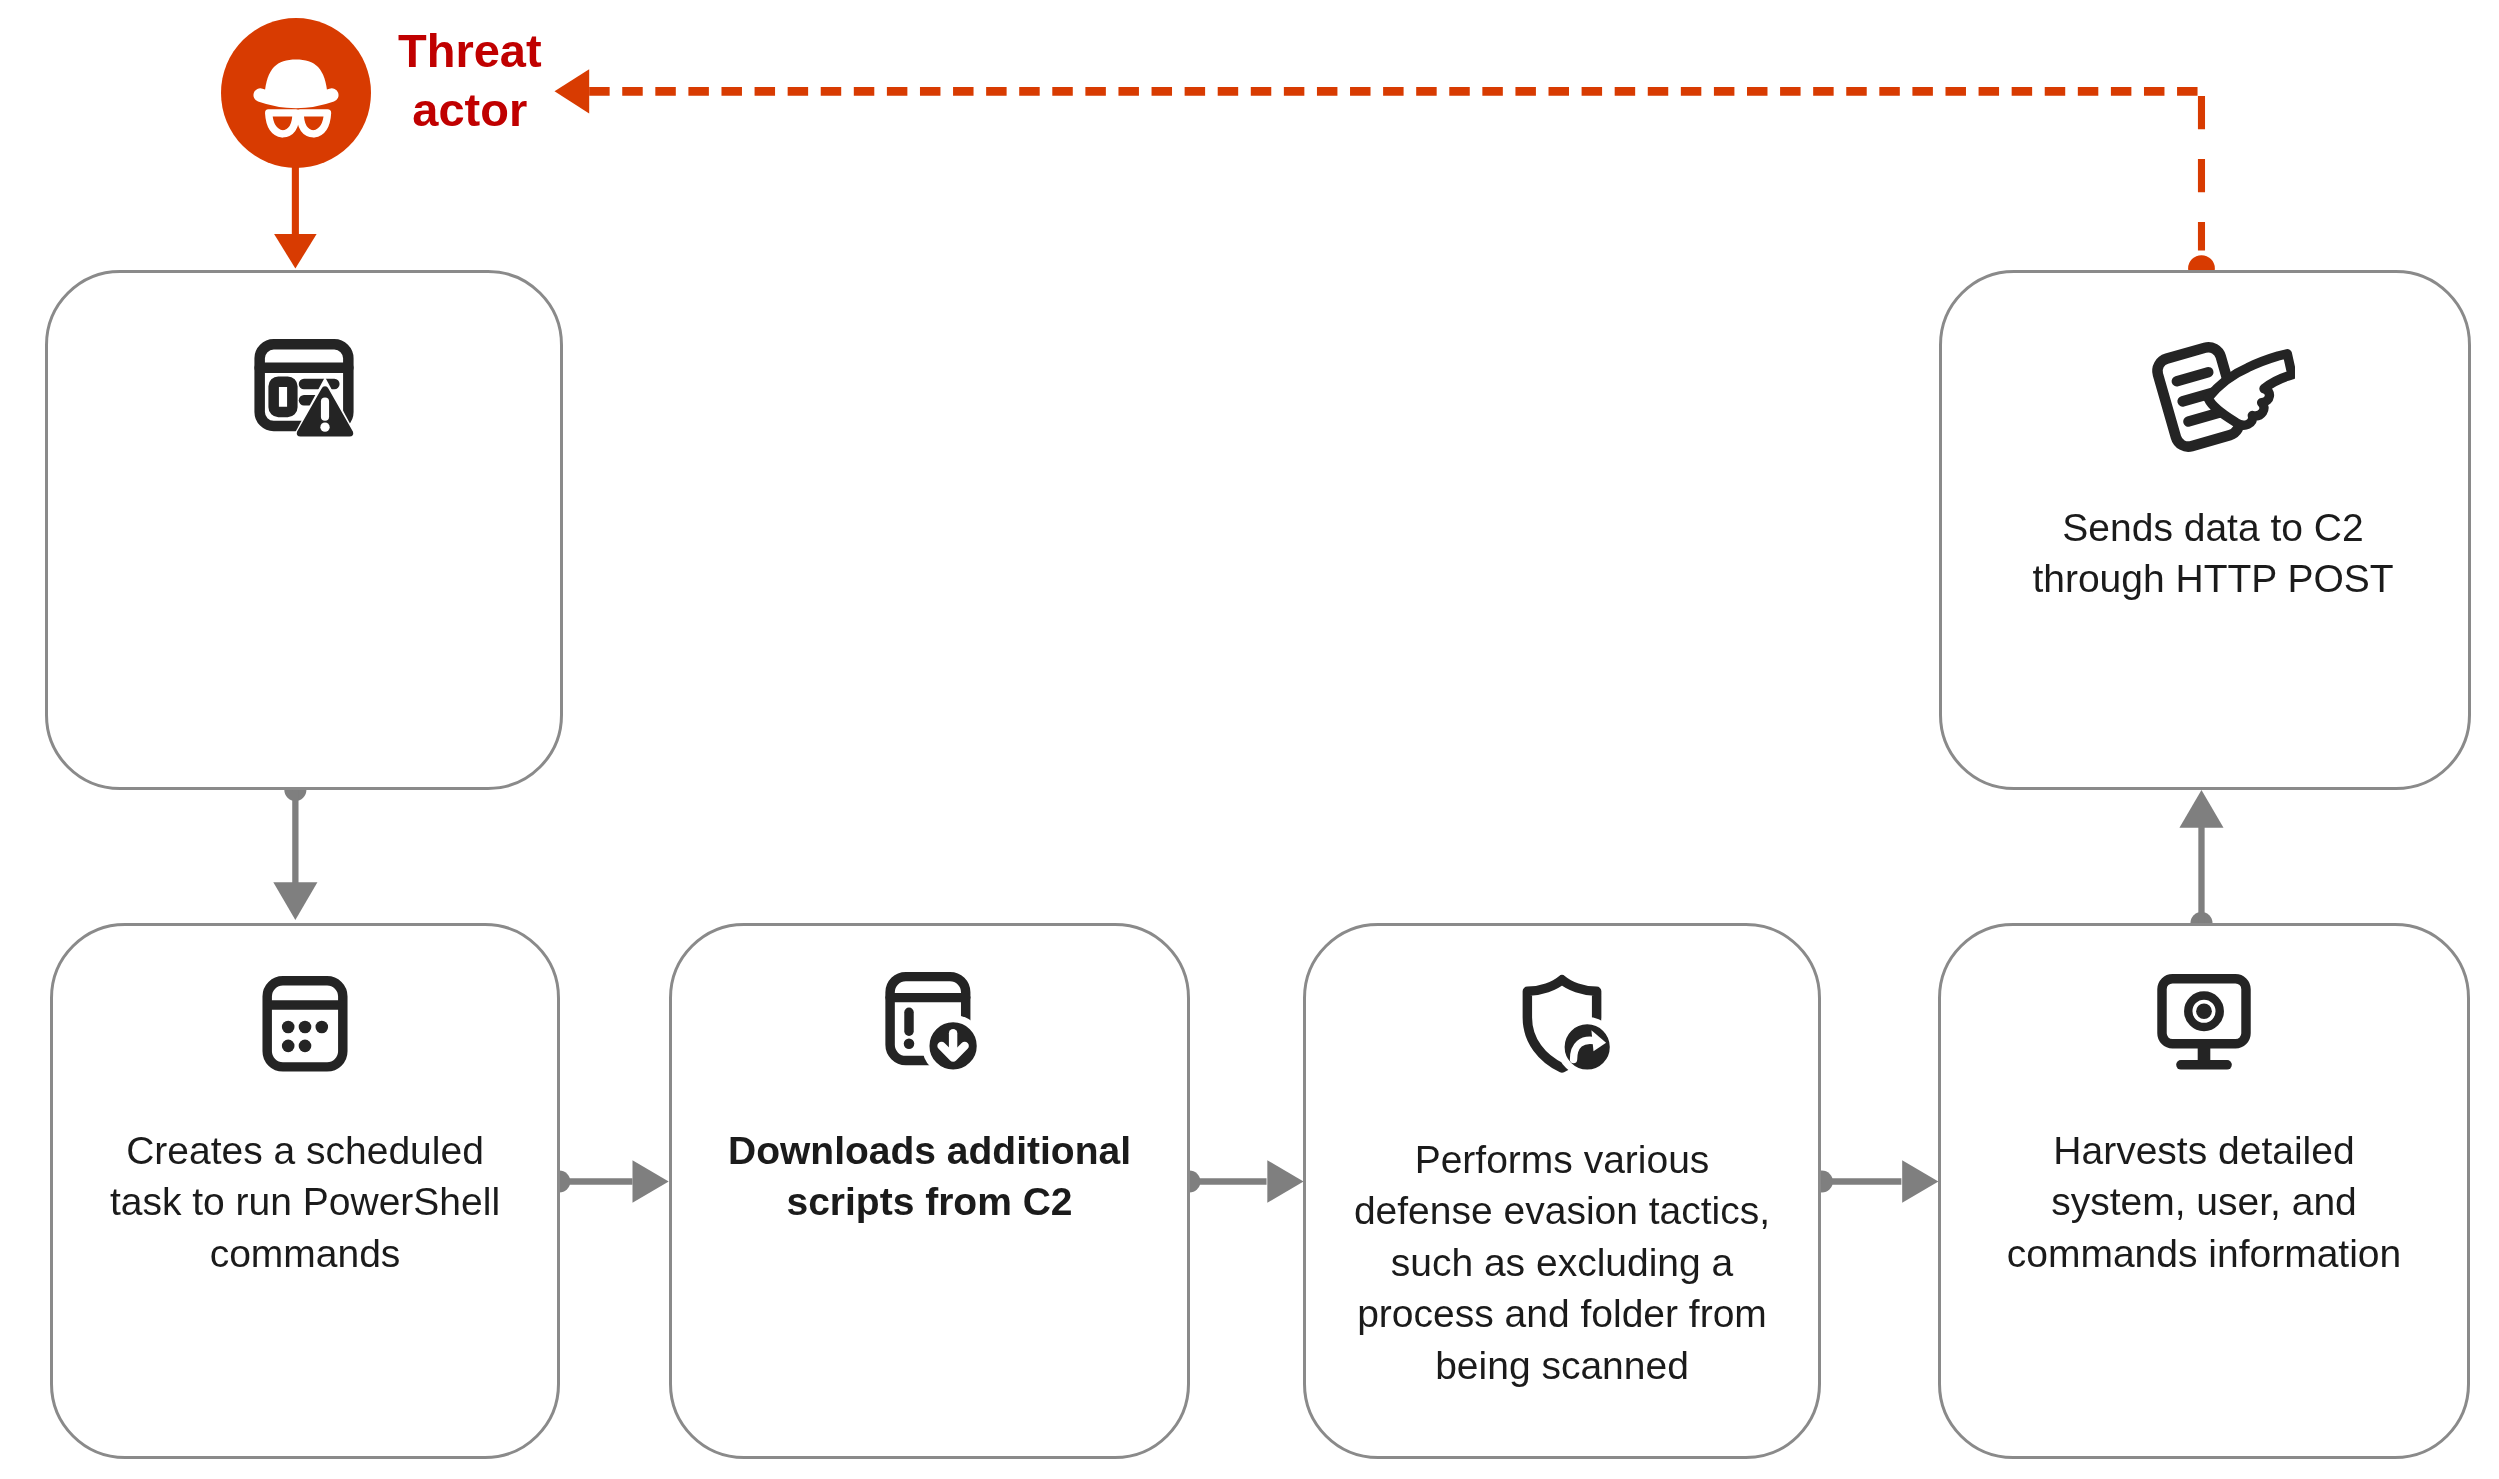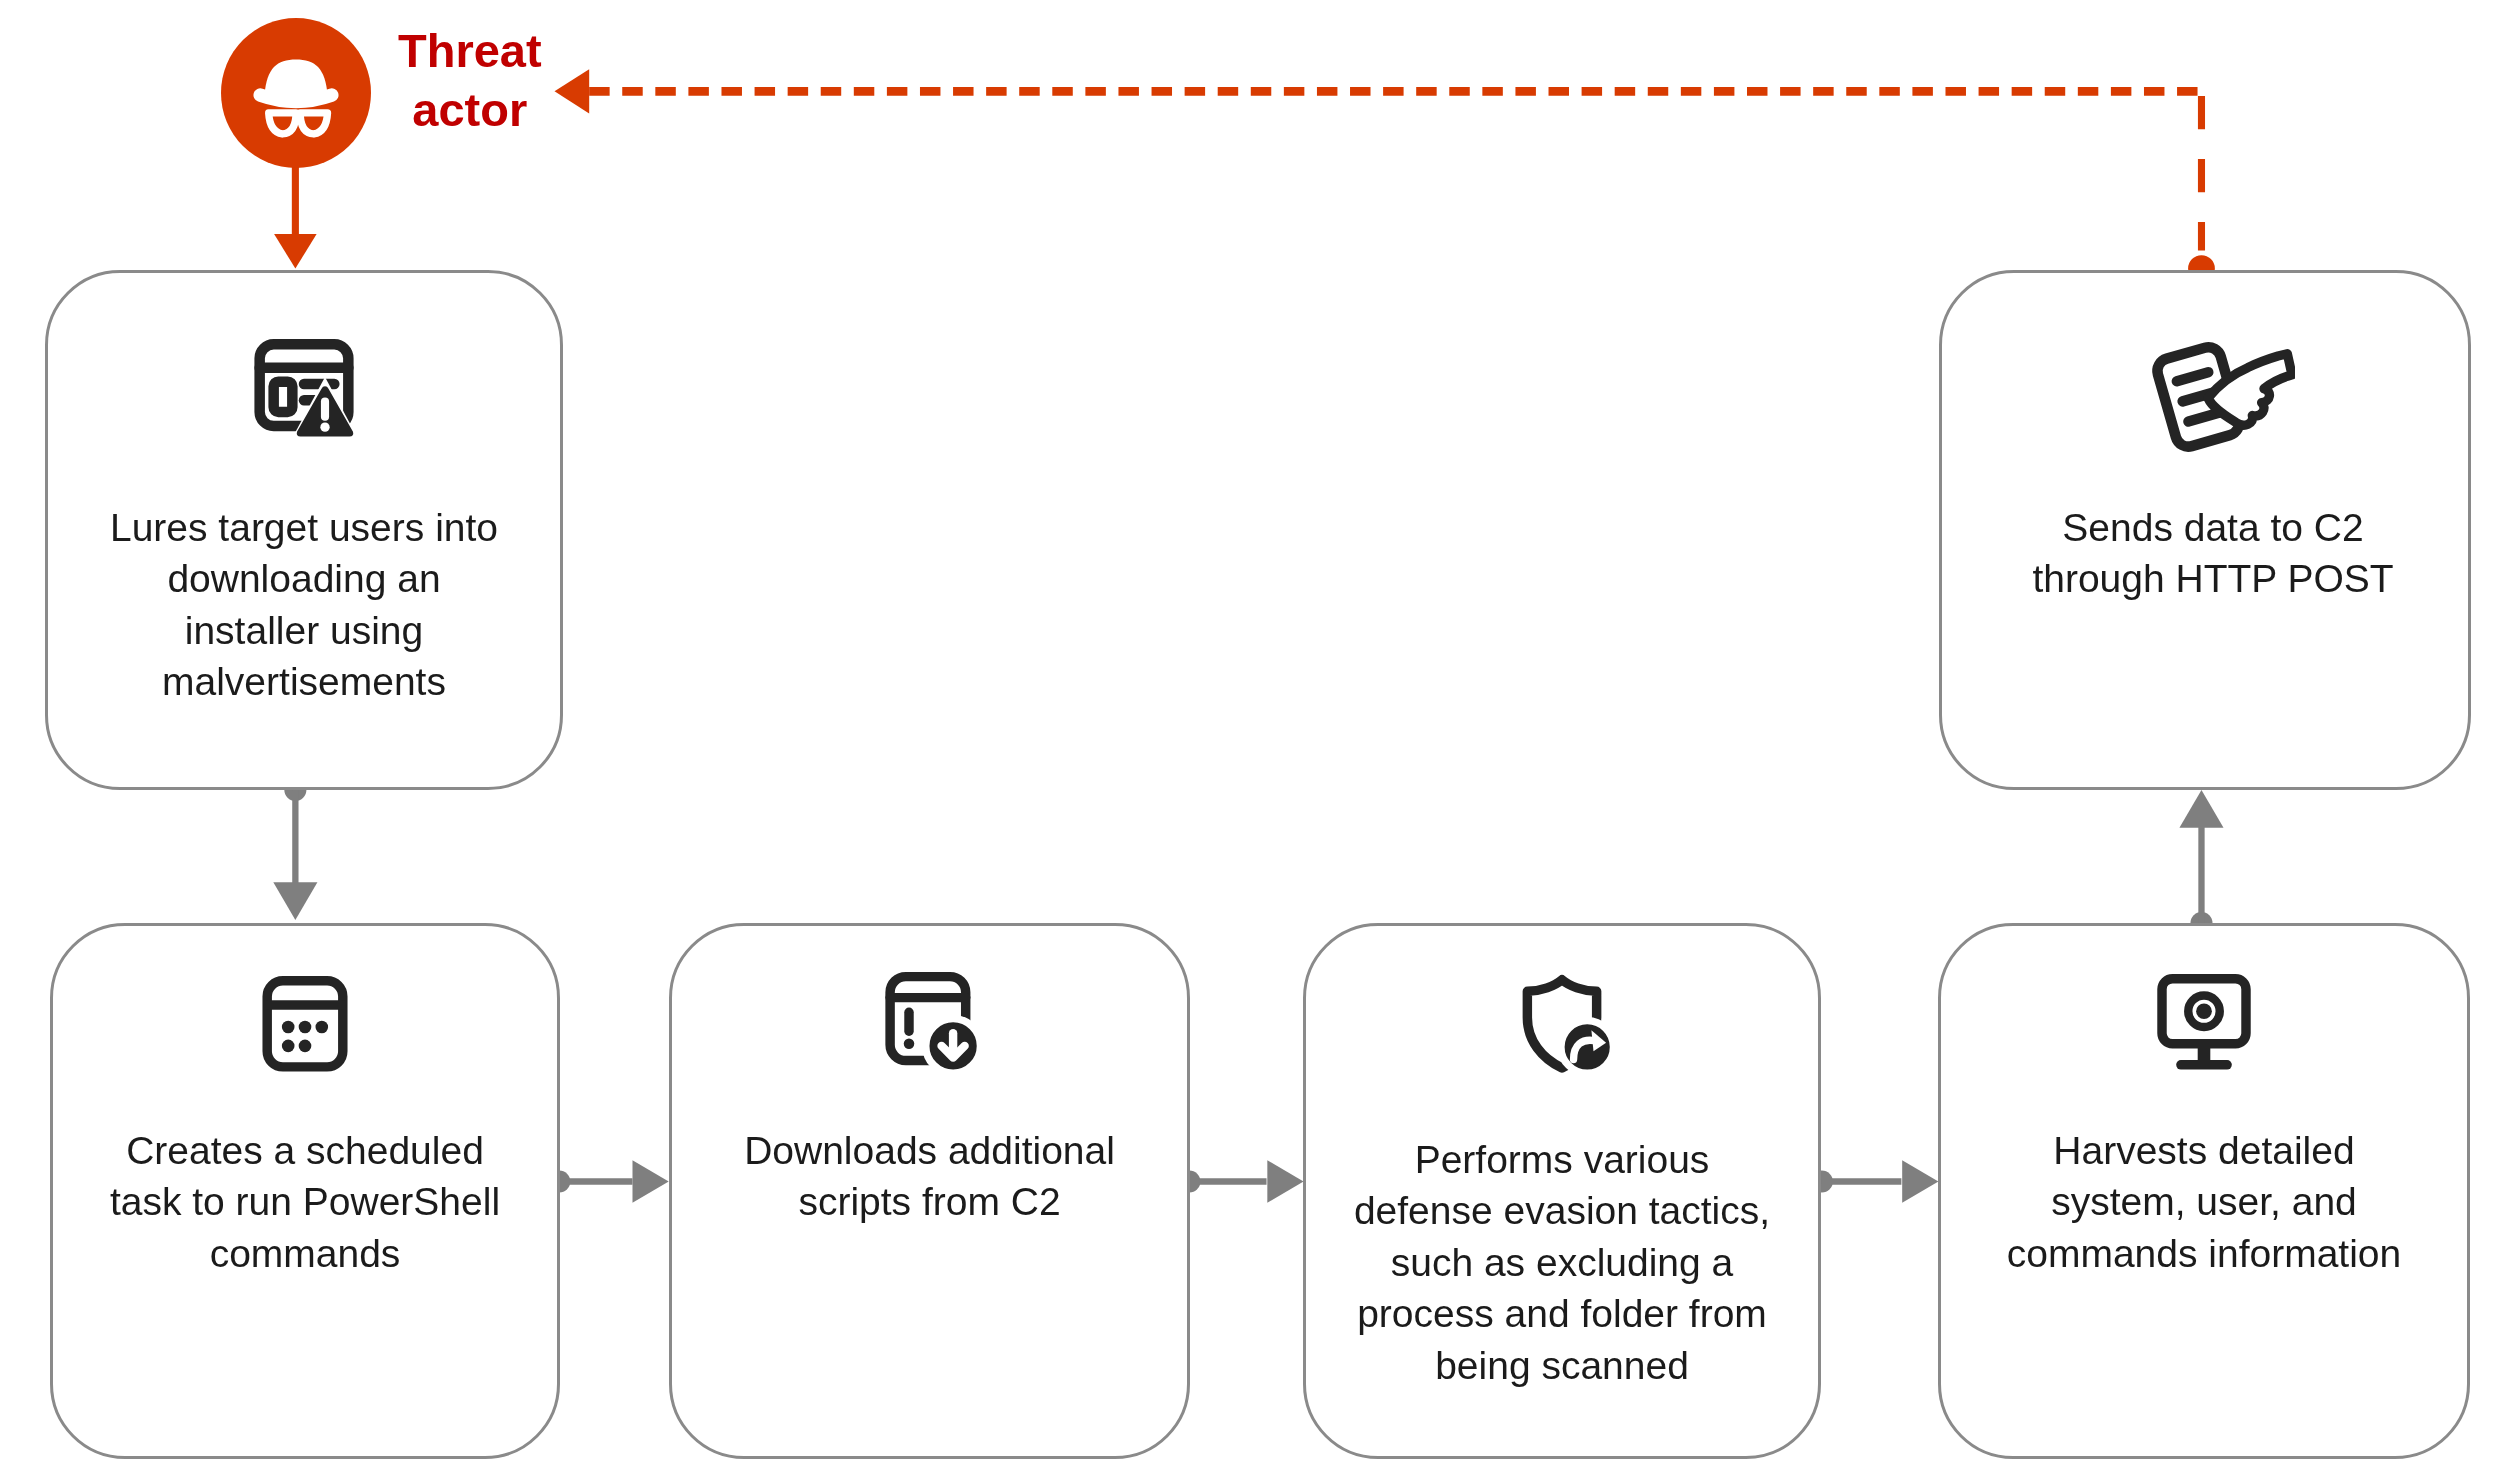--- a/index.html
+++ b/index.html
@@ -33,21 +33,21 @@
   .row1 .icon{margin-top:54px;height:142px;}
   .row2 .icon{margin-top:36px;height:130px;}
   .row1 .icon svg{height:140px;}
   .row2 .icon svg{height:126px;}
   .box .label{margin-top:33px;font-size:39px;line-height:1.32;color:var(--text);
     text-align:center;white-space:pre-line;padding:0 17.3px;}
 
   #box-lure{left:45px;top:270px;width:518px;height:520px;}
   #box-exfiltrate{left:1939px;top:270px;width:532px;height:520px;padding-left:16px;}
   #box-scheduled-task{left:50px;top:923px;width:510px;height:536px;}
-  #box-download-scripts{left:669px;top:923px;width:521px;height:536px;}
+  #box-download-scripts{left:669px;top:923px;width:521px;height:536px;font-weight:bold;}
   #box-defense-evasion{left:1303px;top:923px;width:518px;height:536px;gap:9px;}
   #box-harvest{left:1938px;top:923px;width:532px;height:536px;}
 
   
   .st{stroke:var(--ink);stroke-width:9;fill:none;stroke-linecap:round;stroke-linejoin:round;}
   .fl{fill:var(--ink);}
   .wst{stroke:#fff;fill:none;stroke-linecap:round;stroke-linejoin:round;}
   .wfl{fill:#fff;}
 
   
@@ -126,24 +126,20 @@
         <line class="st" x1="22" y1="34" x2="98" y2="34"></line>
         <rect class="st" x="34" y="46" width="16" height="26" rx="4"></rect>
         <line class="st" x1="60" y1="48" x2="86" y2="48"></line>
         <line class="st" x1="60" y1="62" x2="72" y2="62"></line>
         <path class="wfl" d="M78 42 L107 96 H49 Z"></path>
         <path class="fl" d="M78 50 Q80 50 81 52 L102 89 Q103 93 99 93 H57 Q53 93 54 89 L75 52 Q76 50 78 50 Z"></path>
         <line class="wst" style="stroke-width:7" x1="78" y1="63" x2="78" y2="76"></line>
         <circle class="wfl" cx="78" cy="85" r="4"></circle>
       </svg>
     </div>
-    <div class="label">Lures target users into
-downloading an
-installer using
-malvertisements</div>
   </div>
 
   <div class="box row1" id="box-exfiltrate">
     <div class="icon">
       <svg viewBox="0 0 140 120">
         <g transform="rotate(-16 58 60)">
           <rect class="st" x="30" y="20" width="56" height="78" rx="11"></rect>
           <line class="st" x1="44" y1="41" x2="72" y2="41"></line>
           <line class="st" x1="44" y1="59" x2="72" y2="59"></line>
           <line class="st" x1="44" y1="77" x2="72" y2="77"></line>

